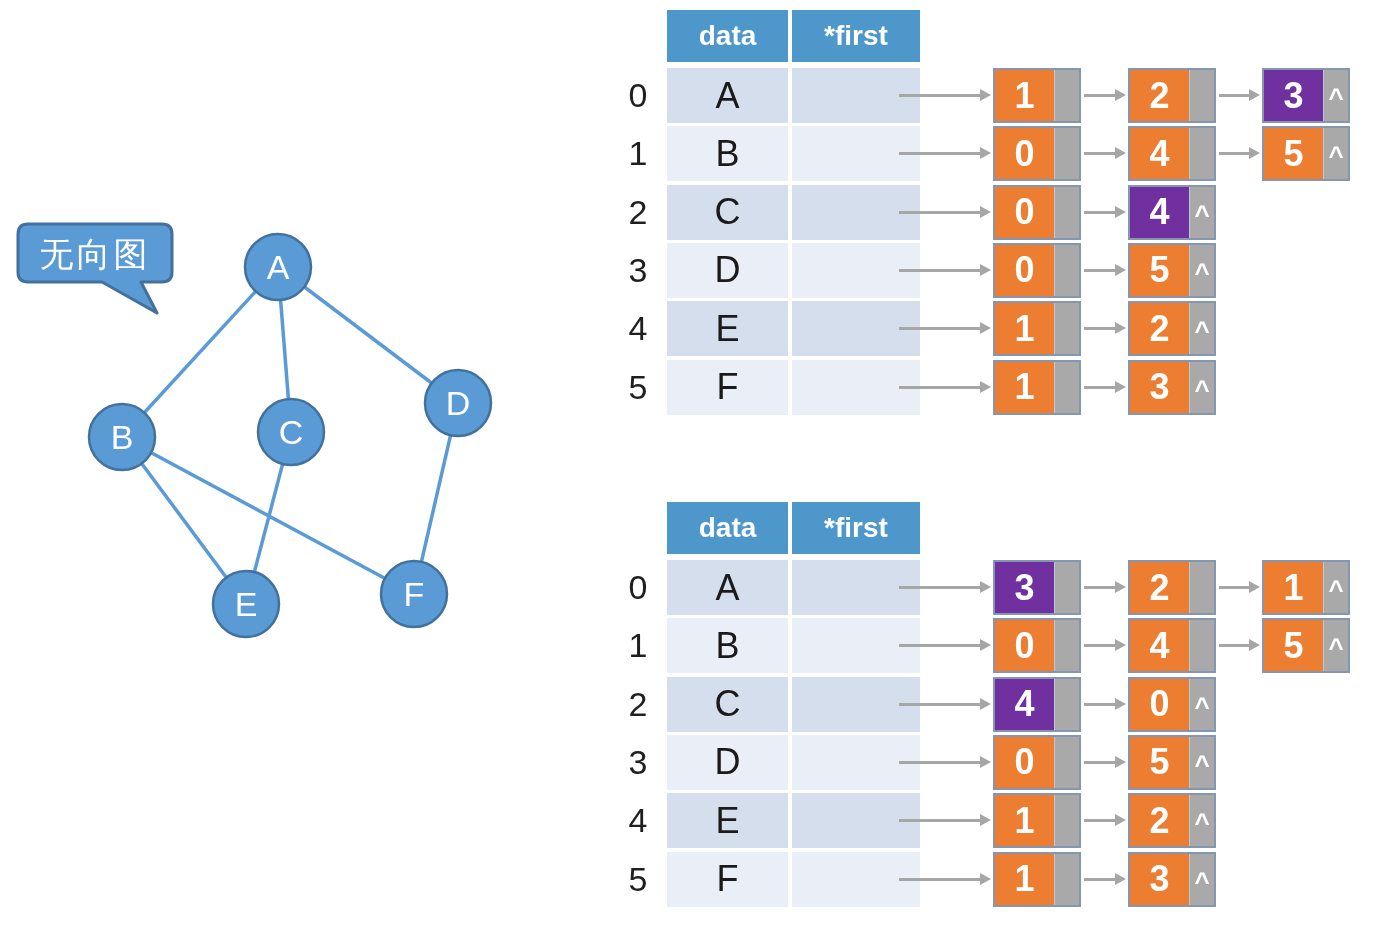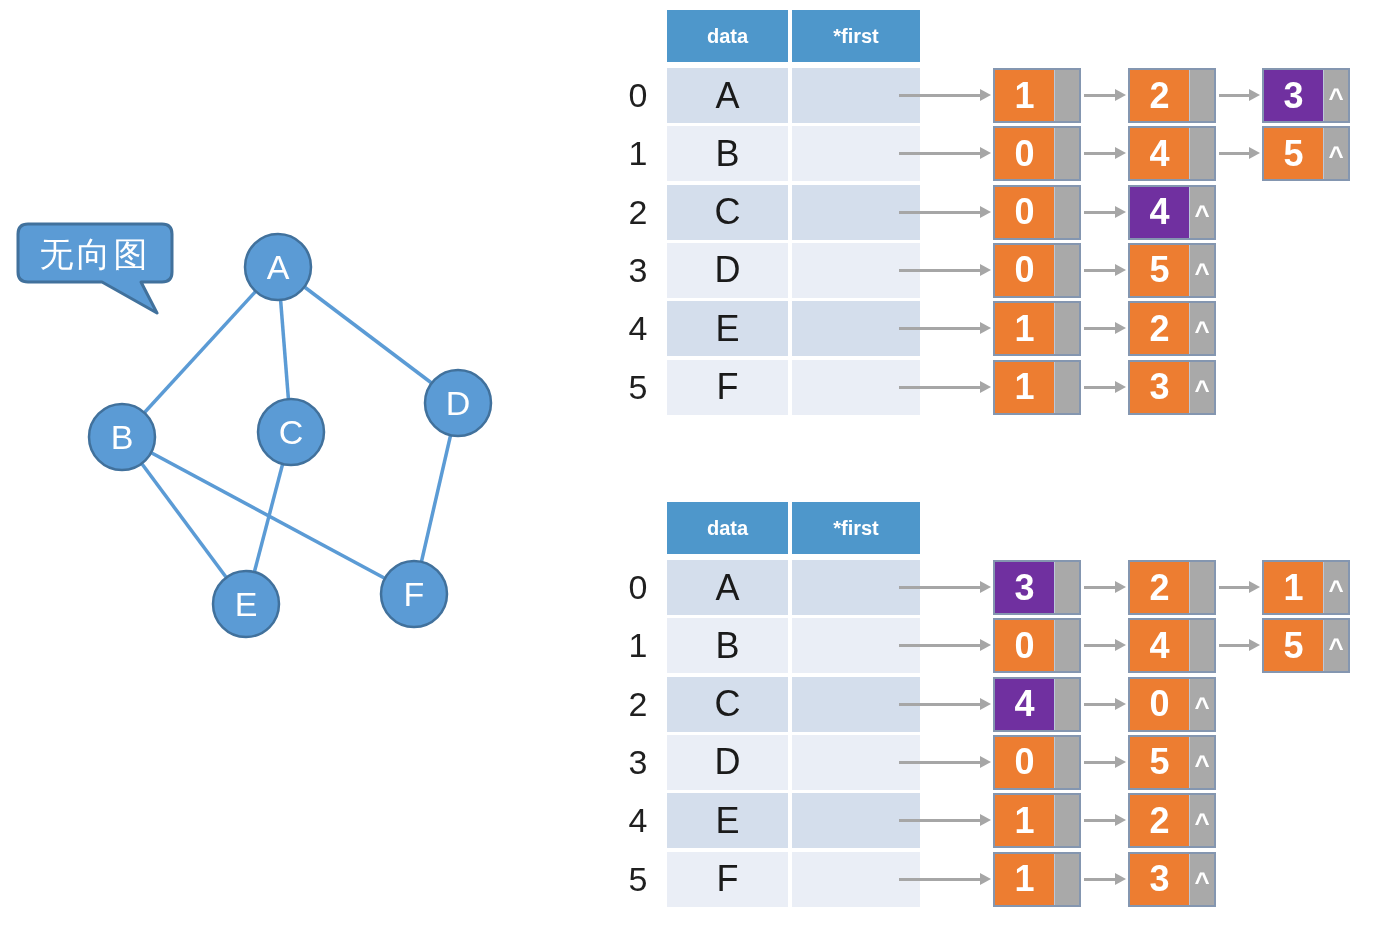--- a/index.html
+++ b/index.html
@@ -4,21 +4,21 @@
 <style>
   html,body{margin:0;padding:0;background:#fff;}
   .stage{
     position:relative;width:1390px;height:934px;background:#ffffff;overflow:hidden;
     font-family:"Liberation Sans","DejaVu Sans",sans-serif;
   }
   #graph-layer{position:absolute;left:0;top:0;width:600px;height:934px;}
   #tables-layer{position:absolute;left:0;top:0;width:1390px;height:934px;}
   .abs{position:absolute;box-sizing:border-box;}
   .header-cell{
-    color:#ffffff;font-weight:bold;font-size:20px;
+    color:#ffffff;font-weight:bold;font-size:28px;
     display:flex;align-items:center;justify-content:center;
   }
   .idx-cell{
     font-size:34px;color:#1f1f1f;display:flex;align-items:center;justify-content:center;
   }
   .data-cell{
     font-size:36px;color:#1a1a1a;display:flex;align-items:center;justify-content:center;
   }
   .first-cell{}
   .chain-node{

